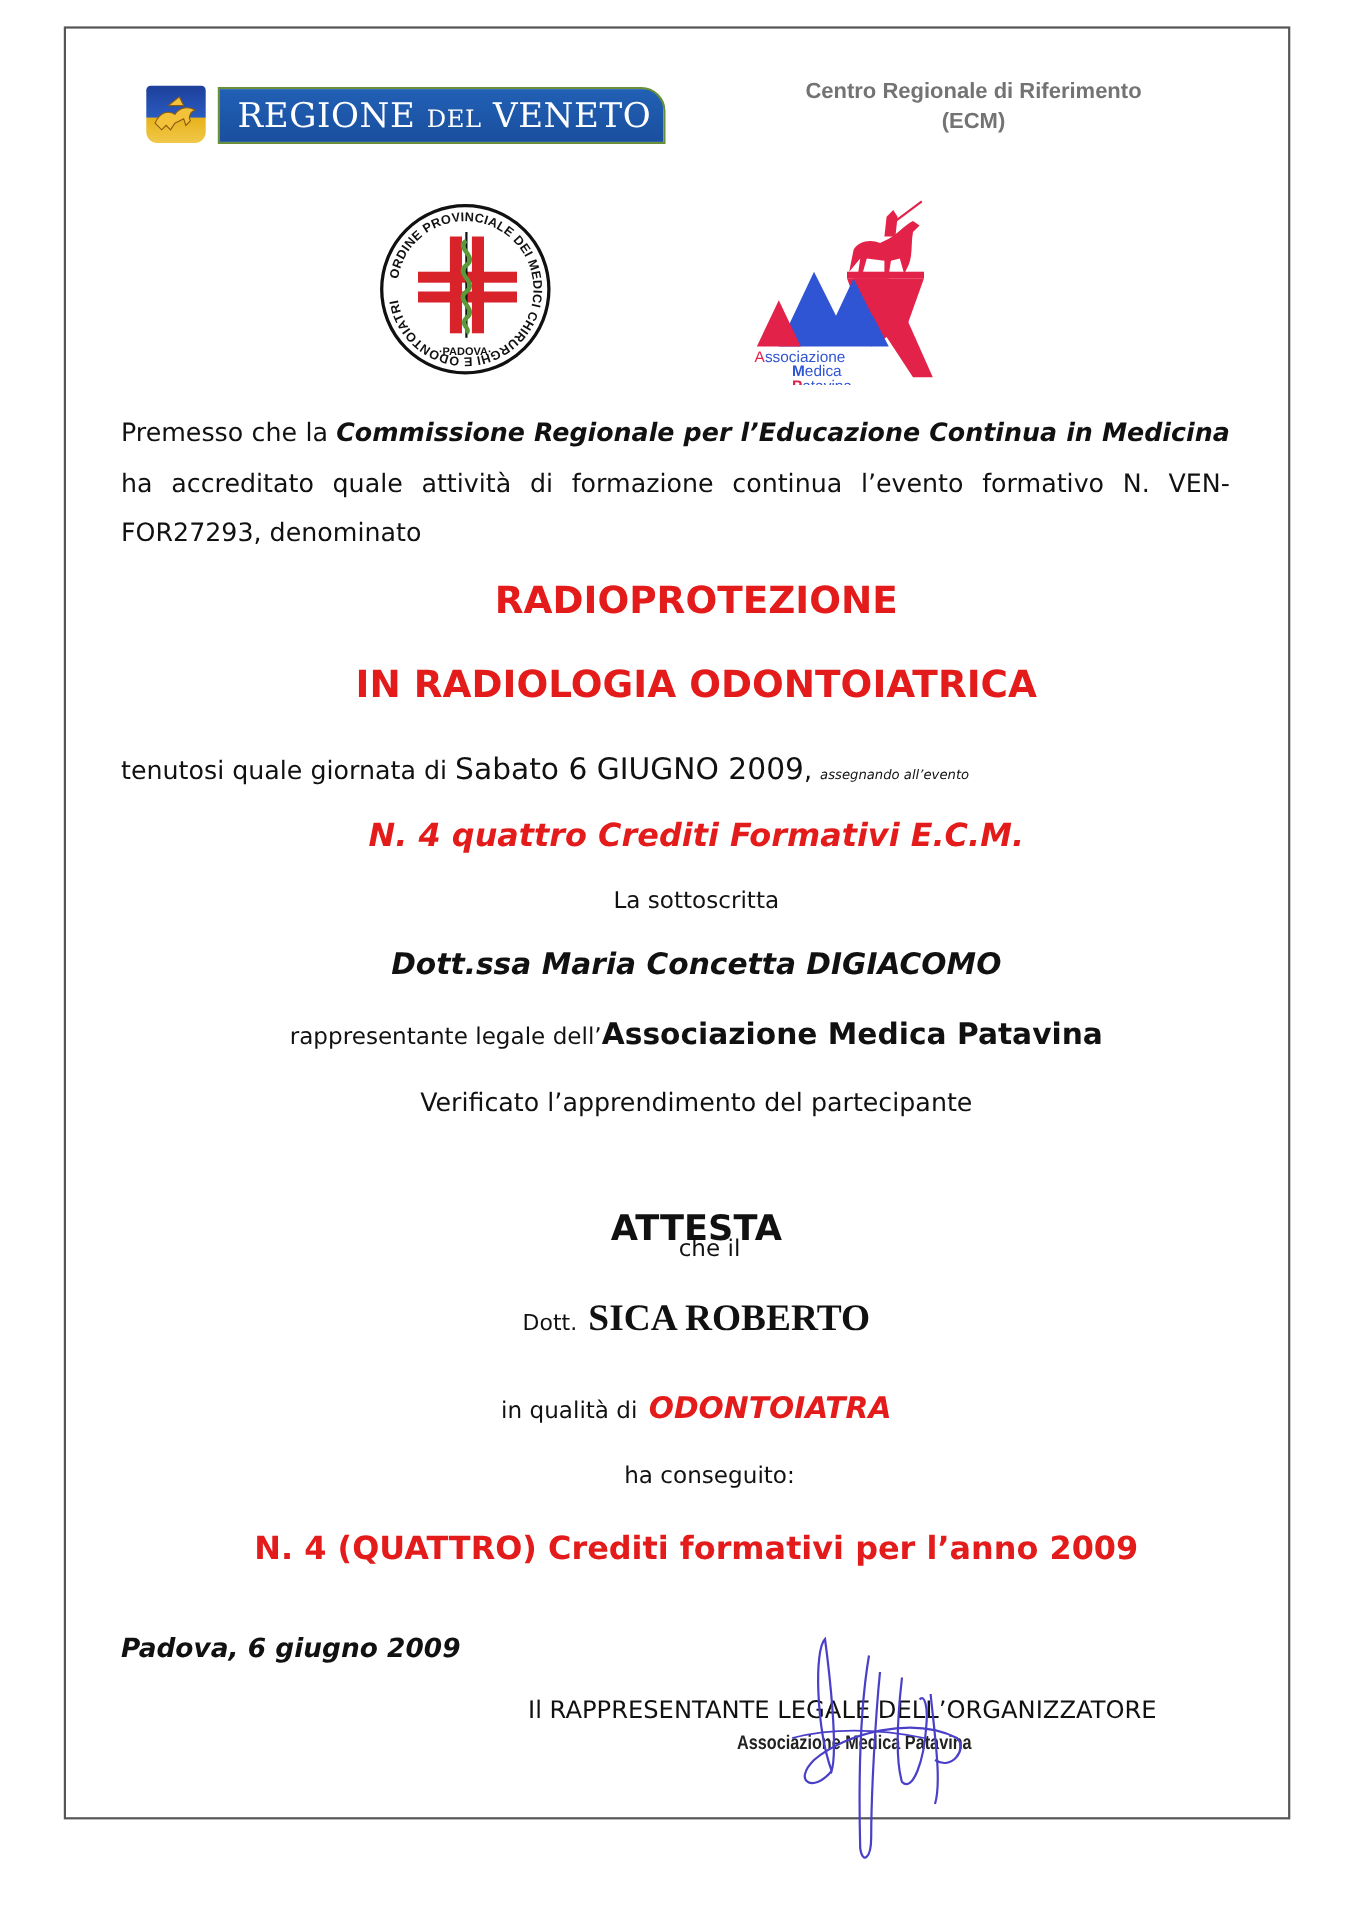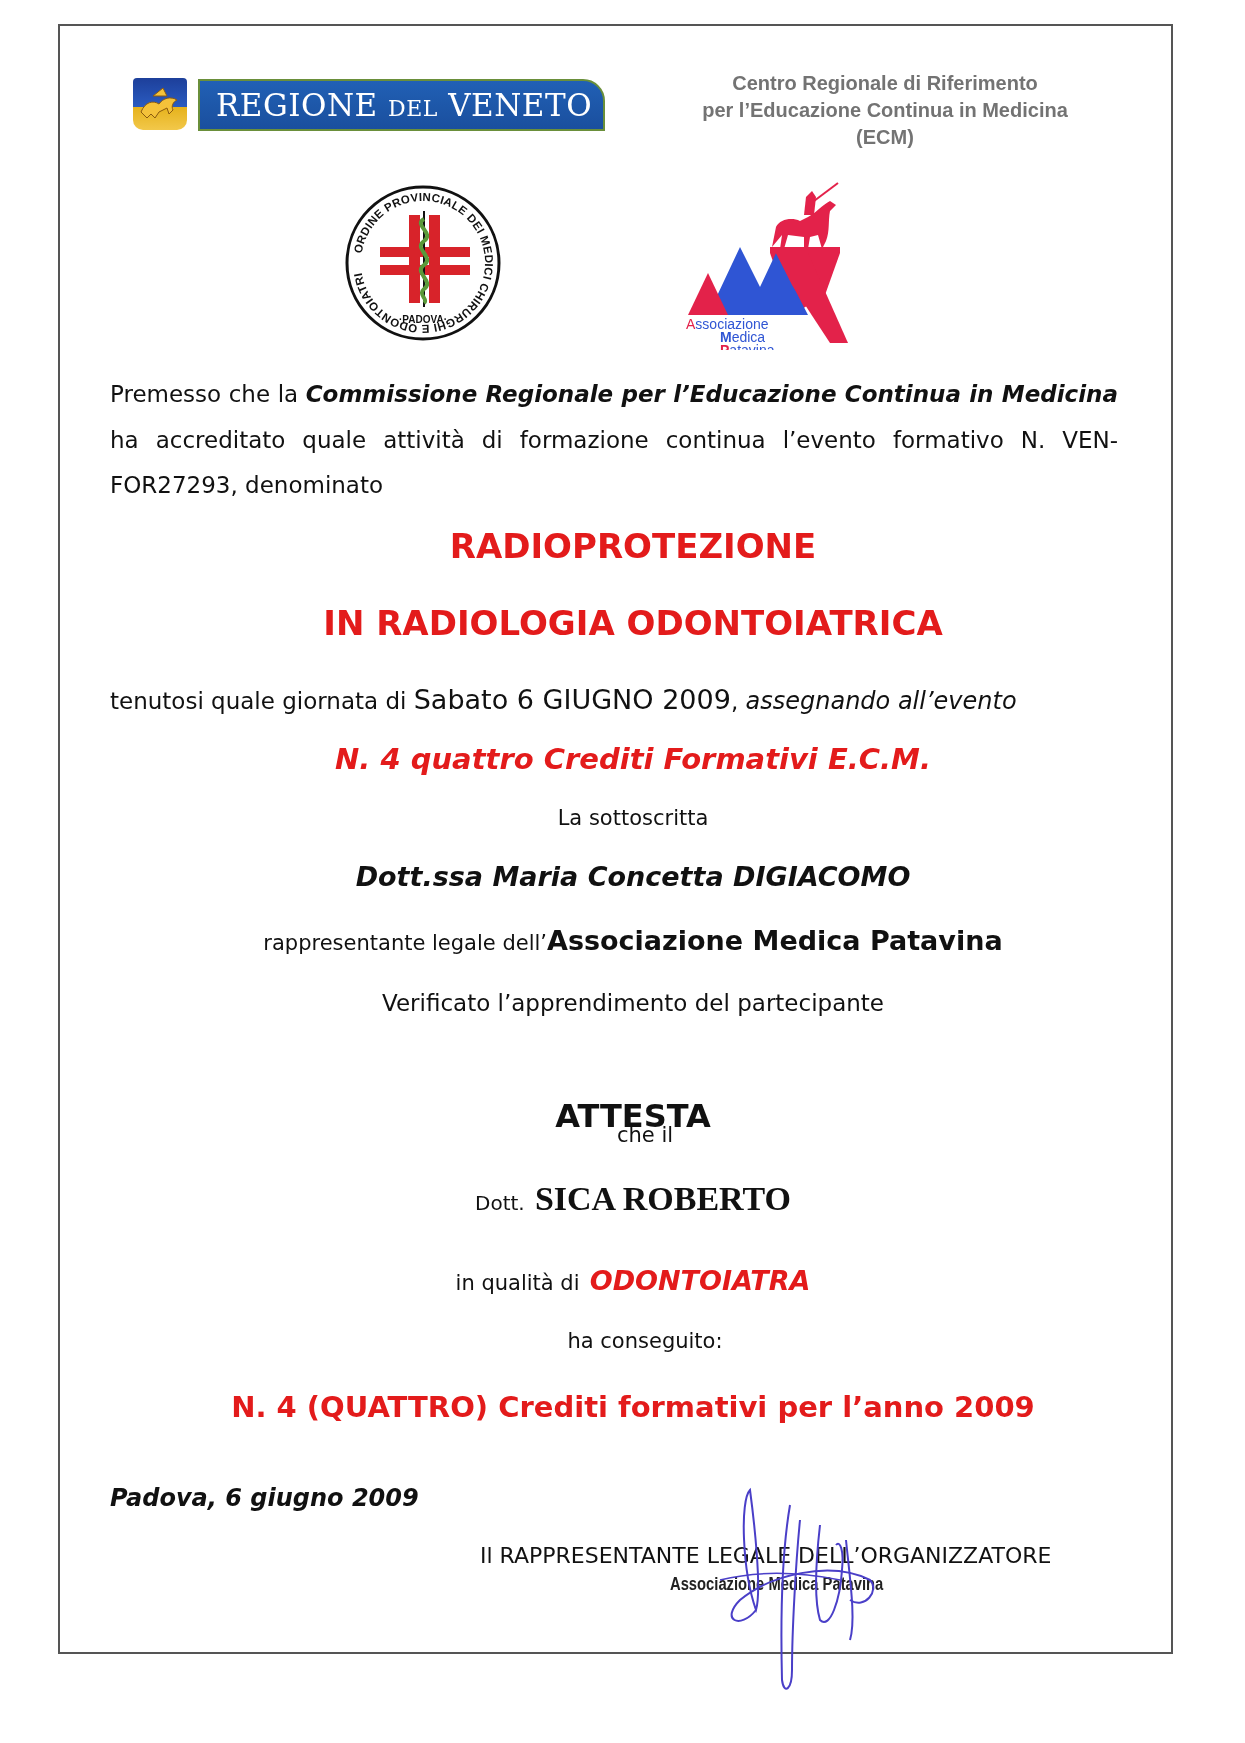--- a/index.html
+++ b/index.html
@@ -45,21 +45,20 @@
   </svg>
 </div>
 <div class="abs rv-banner">
   <span>REGIONE</span>
   <span class="small">DEL</span>
   <span>VENETO</span>
 </div>
 
 <div class="abs ecm">
   <div>Centro Regionale di Riferimento</div>
-  <div>per l’Educazione Continua in Medicina</div>
   <div>(ECM)</div>
 </div>
 
 <div class="abs" style="left:343px; top:183px; width:160px; height:160px;">
   <svg width="160" height="160" viewBox="0 0 160 160">
     <defs>
       <path id="ringPath" d="M 80 80 m -62 0 a 62 62 0 1 1 124 0 a 62 62 0 1 1 -124 0"></path>
     </defs>
     <circle cx="80" cy="80" r="76" fill="#fff" stroke="#111" stroke-width="3"></circle>
     <text font-family="Liberation Sans, sans-serif" font-weight="bold" font-size="11.5" fill="#111" letter-spacing="0.3">
@@ -98,21 +97,21 @@
 </div>
 
 <div class="para" style="top:372px;">
   <span>Premesso che la </span><b>Commissione Regionale per l’Educazione Continua in Medicina</b><span> ha accreditato quale attività di formazione continua l’evento formativo N. VEN-FOR27293, denominato</span>
 </div>
 
 <div class="center red title" style="top:526px;">RADIOPROTEZIONE</div>
 <div class="center red title" style="top:603px;">IN RADIOLOGIA ODONTOIATRICA</div>
 
 <div class="abs" style="left:110px; top:684px; font-size:23px; white-space:nowrap;">
-  <span>tenutosi quale giornata di </span><span style="font-size:27px;">Sabato 6 GIUGNO 2009</span><span>, </span><span class="italic" style="font-size:24px;margin-top:20px;">assegnando all’evento</span>
+  <span>tenutosi quale giornata di </span><span style="font-size:27px;">Sabato 6 GIUGNO 2009</span><span>, </span><span class="italic" style="font-size:12px;margin-top:20px;">assegnando all’evento</span>
 </div>
 
 <div class="center red italic bold" style="top:742px; font-size:29px;">N. 4 quattro Crediti Formativi E.C.M.</div>
 
 <div class="center" style="top:806px; font-size:21px;">La sottoscritta</div>
 <div class="center italic bold" style="top:861px; font-size:27px;">Dott.ssa Maria Concetta DIGIACOMO</div>
 <div class="center" style="top:925px; white-space:nowrap;">
   <span style="font-size:21px;">rappresentante legale dell’</span><span class="bold" style="font-size:27px;">Associazione Medica Patavina</span>
 </div>
 <div class="center" style="top:990px; font-size:23px;">Verificato l’apprendimento del partecipante</div>

